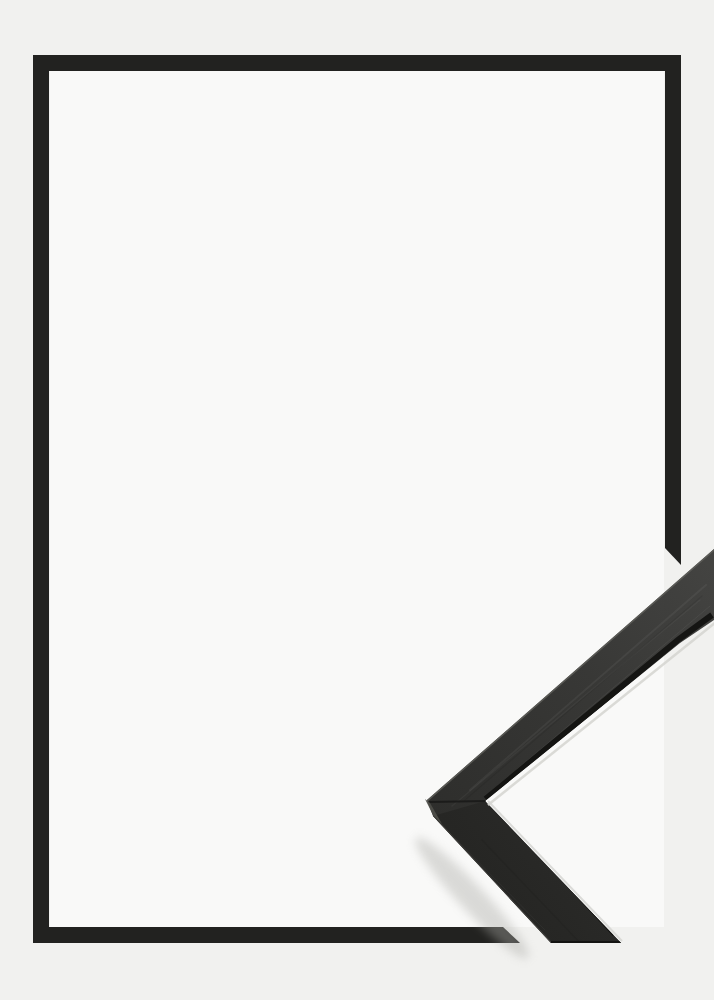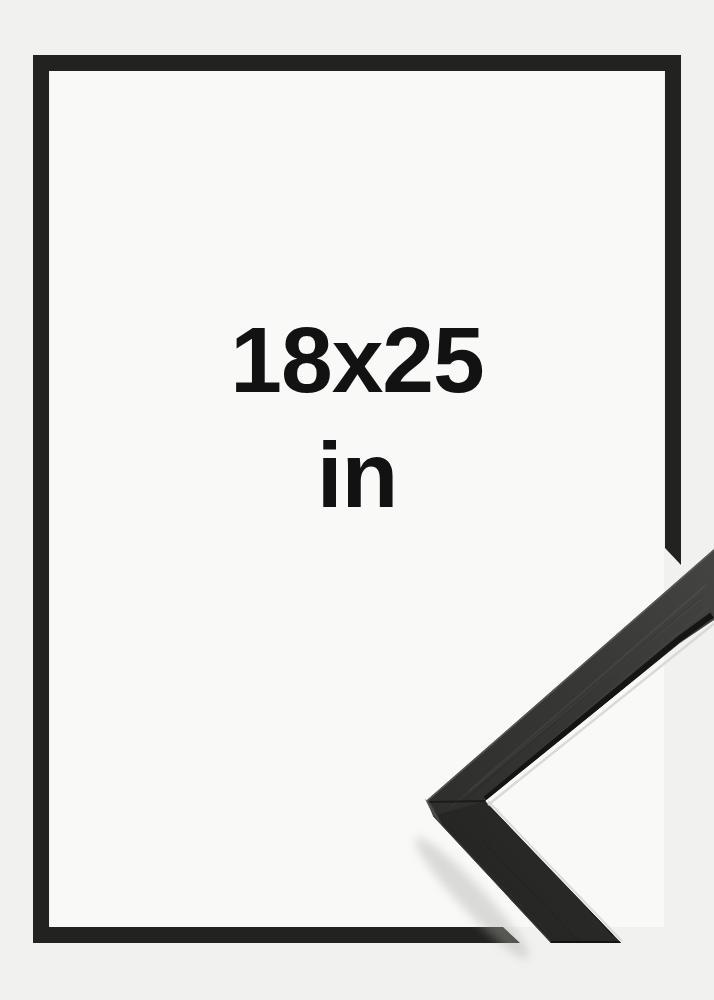--- a/index.html
+++ b/index.html
@@ -100,18 +100,14 @@
         <line x1="551" y1="942" x2="621" y2="942" stroke="#141412" stroke-width="2"></line>
       </g>
 
       <polygon points="425,799 433,815 442,824 430,803" fill="#4e4e49" fill-opacity="0.95"></polygon>
 
       <line x1="716" y1="622" x2="488" y2="805" stroke="#d6d6d2" stroke-opacity="0.9" stroke-width="2.5"></line>
       <line x1="488" y1="801" x2="622" y2="941" stroke="#d6d6d2" stroke-opacity="0.85" stroke-width="2"></line>
     </g>
   </svg>
 
-  <div class="size-label">
-    <div>18x25</div>
-    <div>in</div>
-  </div>
 
 </div>
 
 </body></html>

